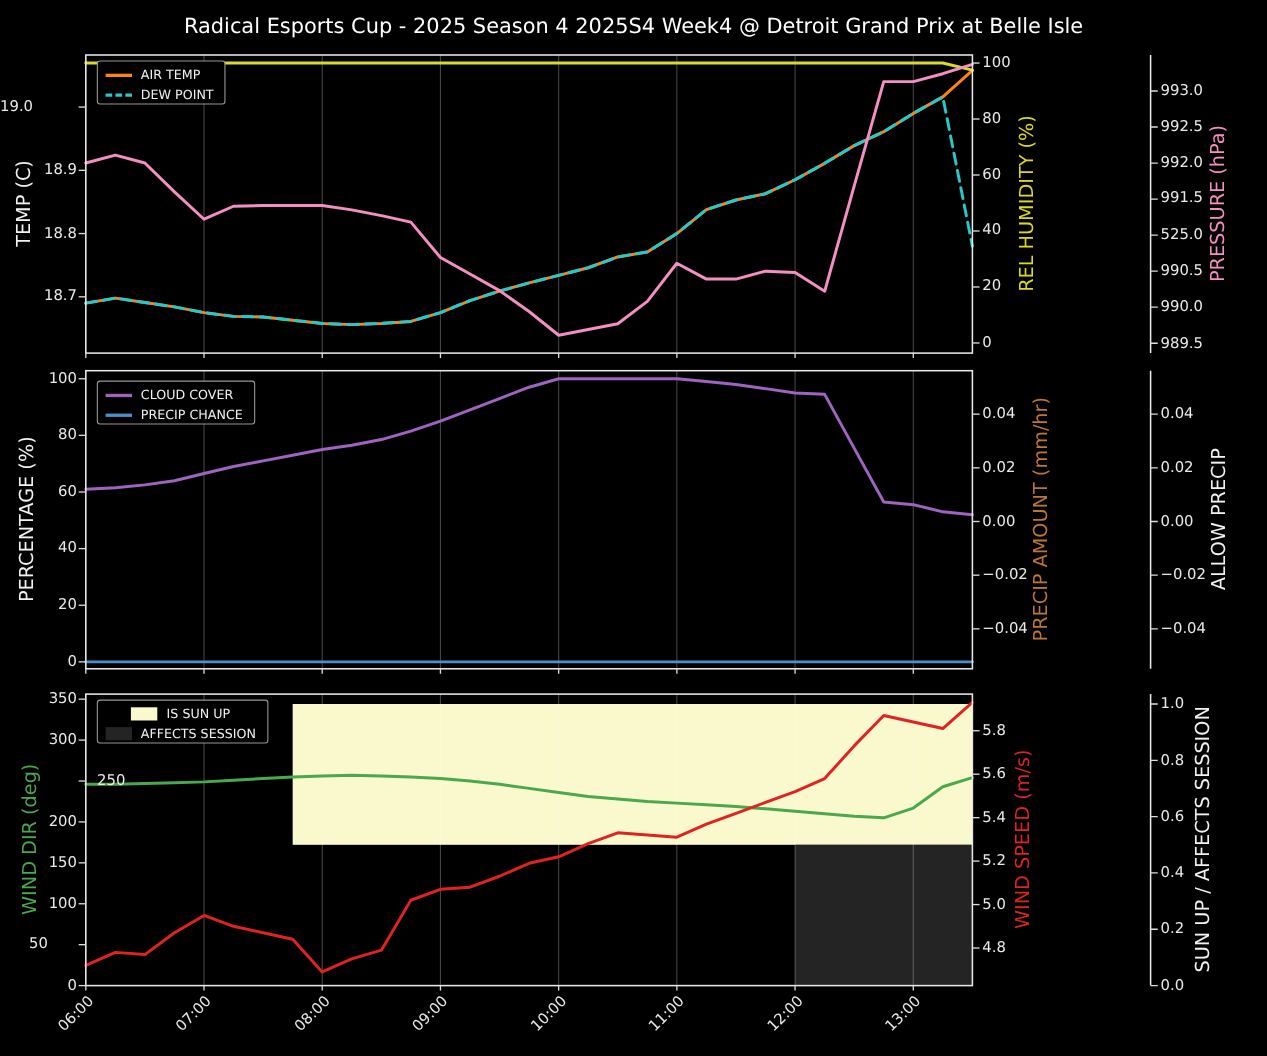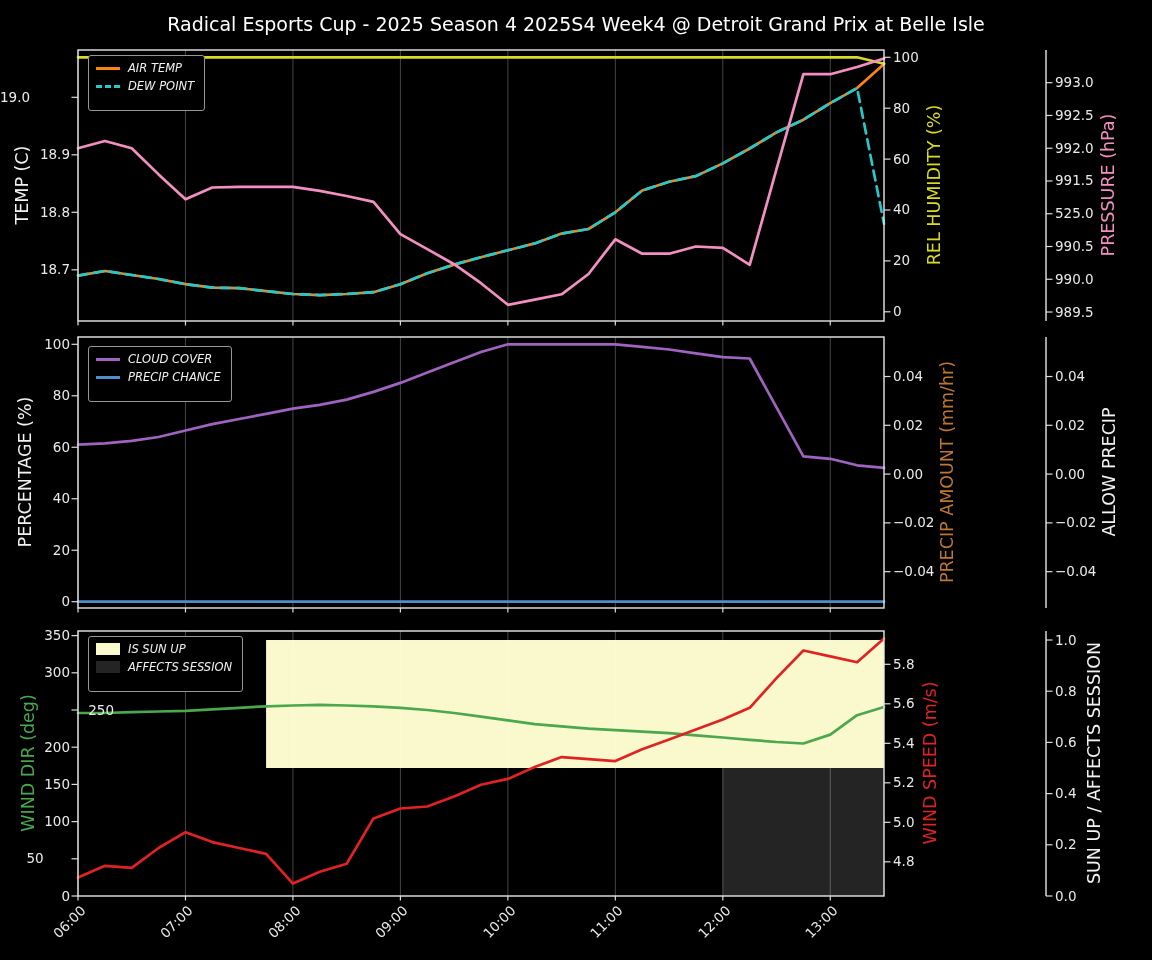--- a/index.html
+++ b/index.html
@@ -8,21 +8,21 @@
   #chart-svg{position:absolute;left:0;top:0;}
   .title{position:absolute;left:0;top:13px;width:1152px;text-align:center;
          font-size:19px;color:#ffffff;}
   .tick{position:absolute;font-size:13.5px;line-height:15px;color:#eaeaea;white-space:nowrap;}
   .xtick{position:absolute;font-size:13.5px;line-height:15px;color:#eaeaea;text-align:right;
          transform-origin:100% 0;transform:rotate(-45deg);white-space:nowrap;}
   .axlab{position:absolute;width:300px;height:22px;line-height:22px;margin-left:-150px;
          text-align:center;font-size:17.5px;color:#f2f2f2;
          transform:rotate(-90deg);white-space:nowrap;}
   .legend{position:absolute;background:#000;border:1px solid #969696;border-radius:3px;
-          padding:5px 10px 17px 7px;display:flex;flex-direction:column;gap:4px;z-index:5;font-style:italic;}
+          padding:5px 10px 1px 7px;display:flex;flex-direction:column;gap:4px;z-index:5;}
   .lrow{display:flex;align-items:center;gap:8px;}
   .ltext{font-size:11.5px;color:#f0f0f0;white-space:nowrap;}
   .sw.line{display:inline-block;width:24px;height:0;border-top:3px solid #fff;}
   .sw.line.dashed{border-top-style:dashed;}
   .sw.patch{display:inline-block;width:24px;height:12px;background:#fff;}
 </style>
 </head>
 <body>
 
 <div id="stage">
@@ -174,21 +174,21 @@
     <div class="lrow">
       <span class="sw line" style="border-top-color: rgb(159, 99, 192);"></span>
       <span class="ltext">CLOUD COVER</span>
     </div>
     <div class="lrow">
       <span class="sw line" style="border-top-color: rgb(78, 143, 203);"></span>
       <span class="ltext">PRECIP CHANCE</span>
     </div>
   </div>
 
-  <div class="legend" style="left:88px;top:636px;">
+  <div class="legend" style="left:88px;top:636px;align-items:center;">
     <div class="lrow">
       <span class="sw patch" style="background: rgb(249, 249, 205);"></span>
       <span class="ltext">IS SUN UP</span>
     </div>
     <div class="lrow">
       <span class="sw patch" style="background: rgb(36, 36, 36);"></span>
       <span class="ltext">AFFECTS SESSION</span>
     </div>
   </div>
 <div class="tick" style="left: 0px; top: 89.8229px; width: 70px; ">19.0</div>

